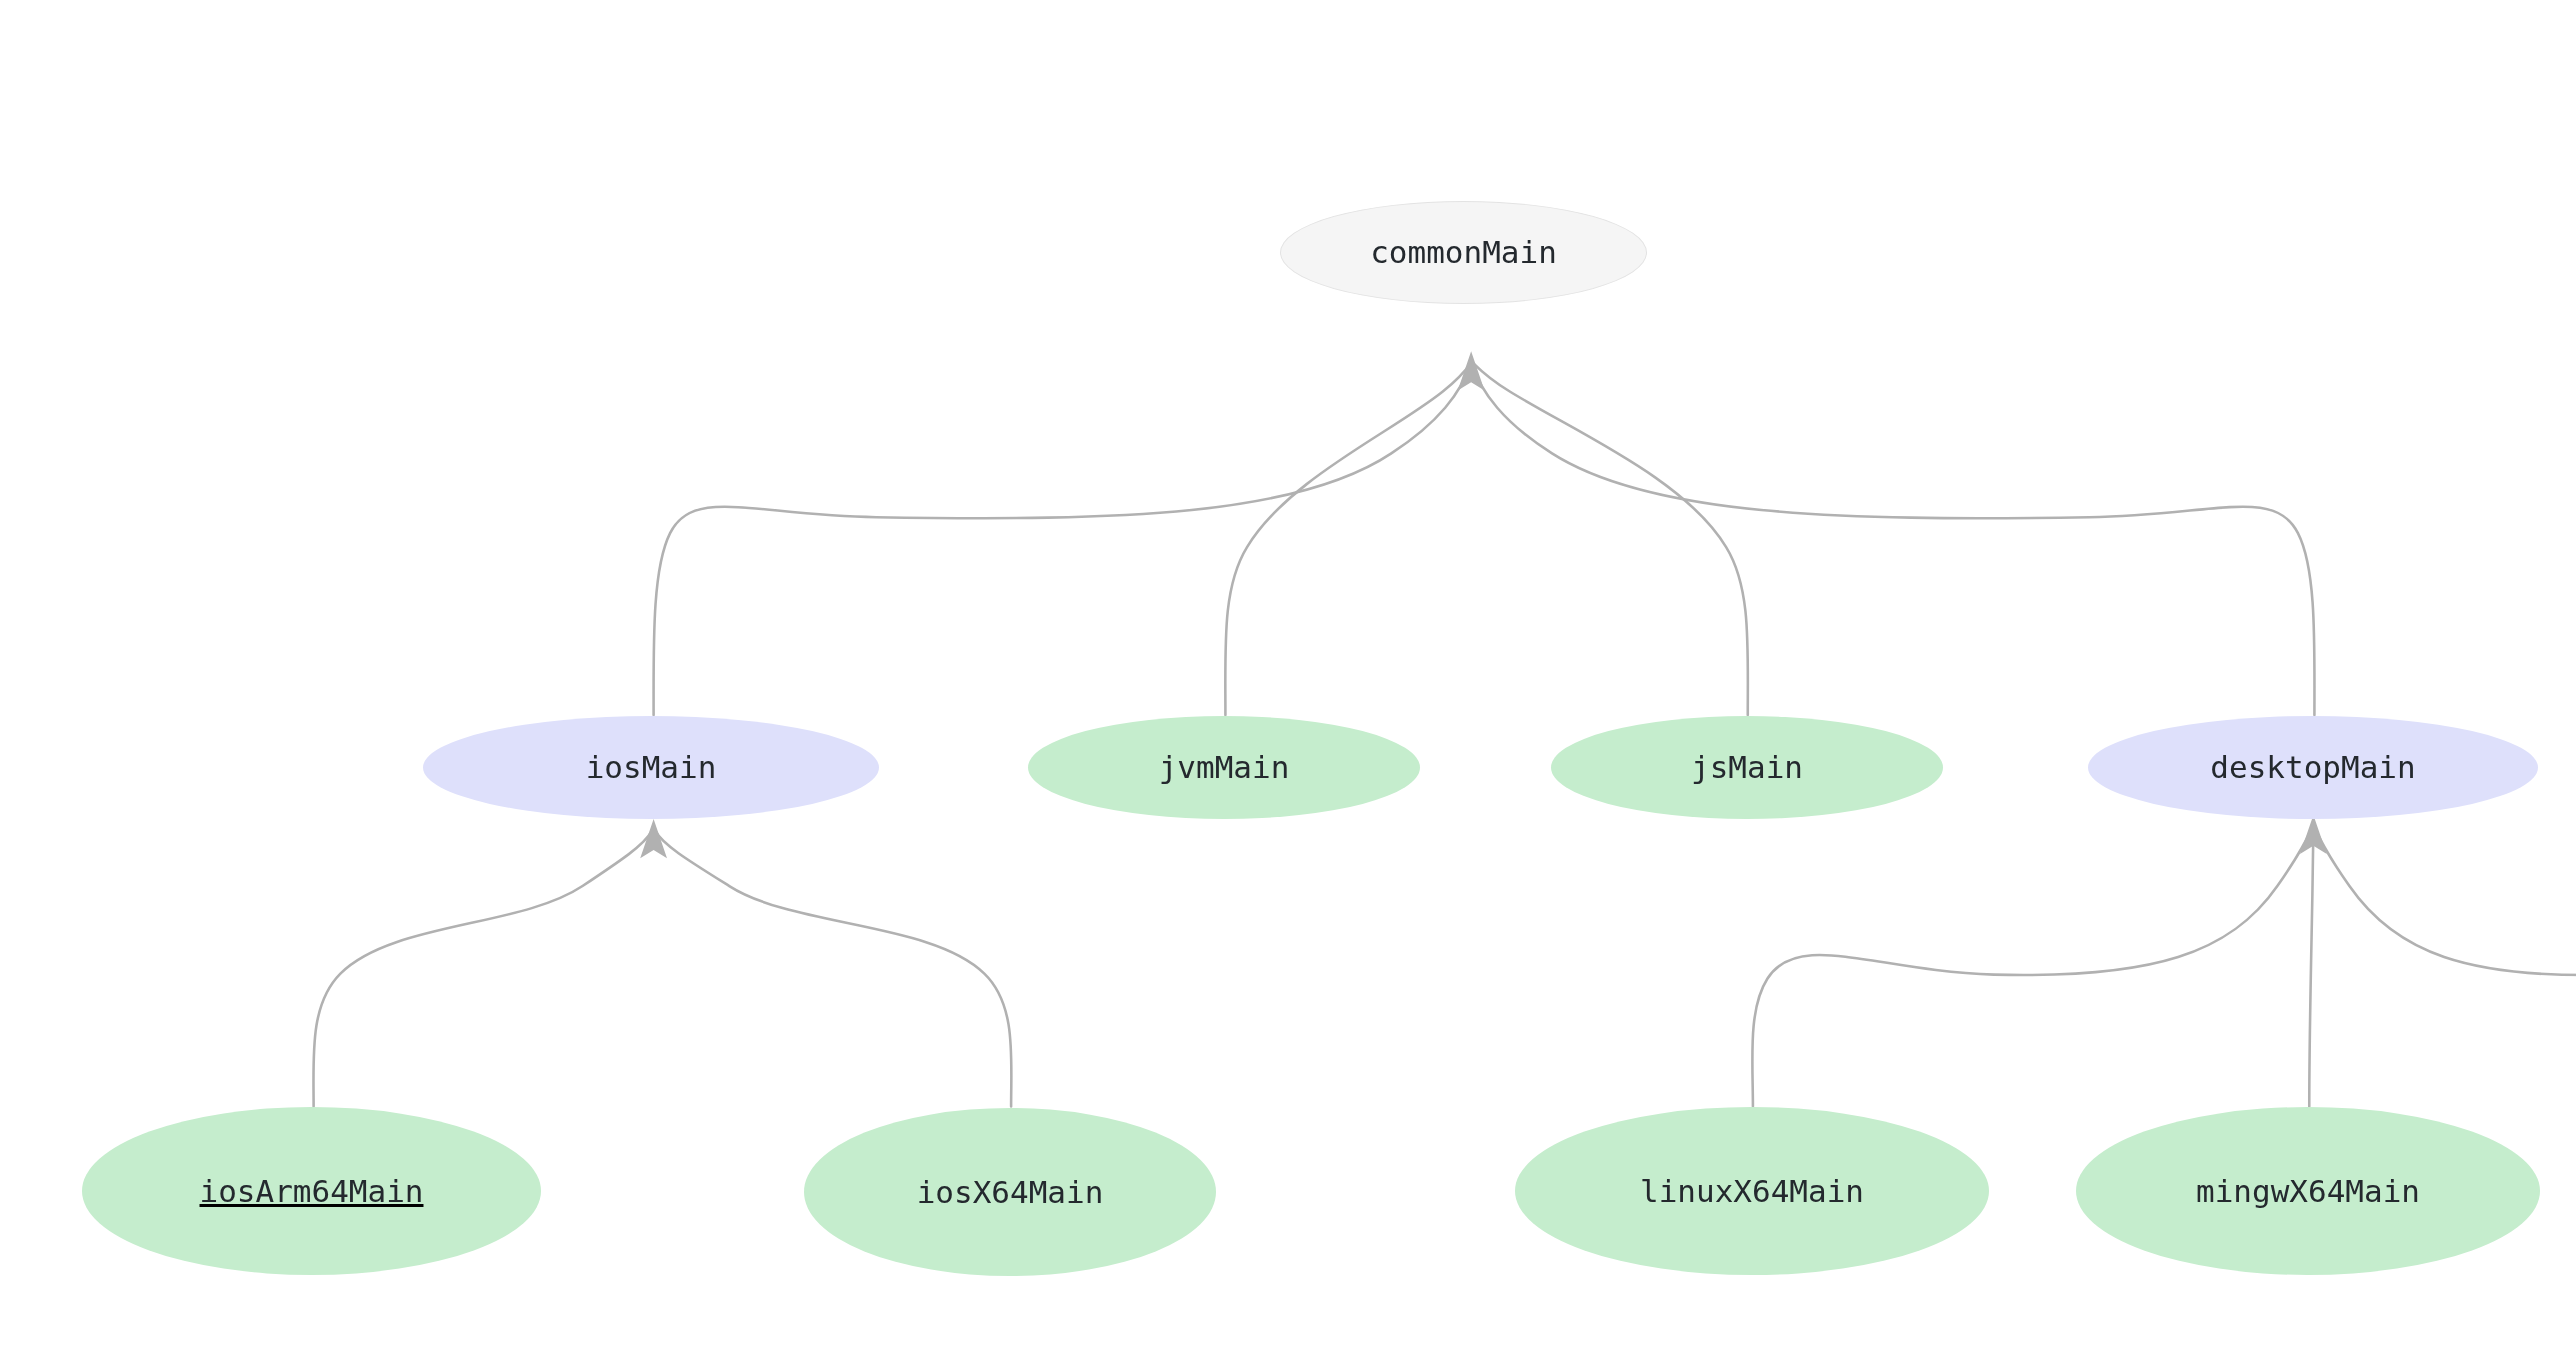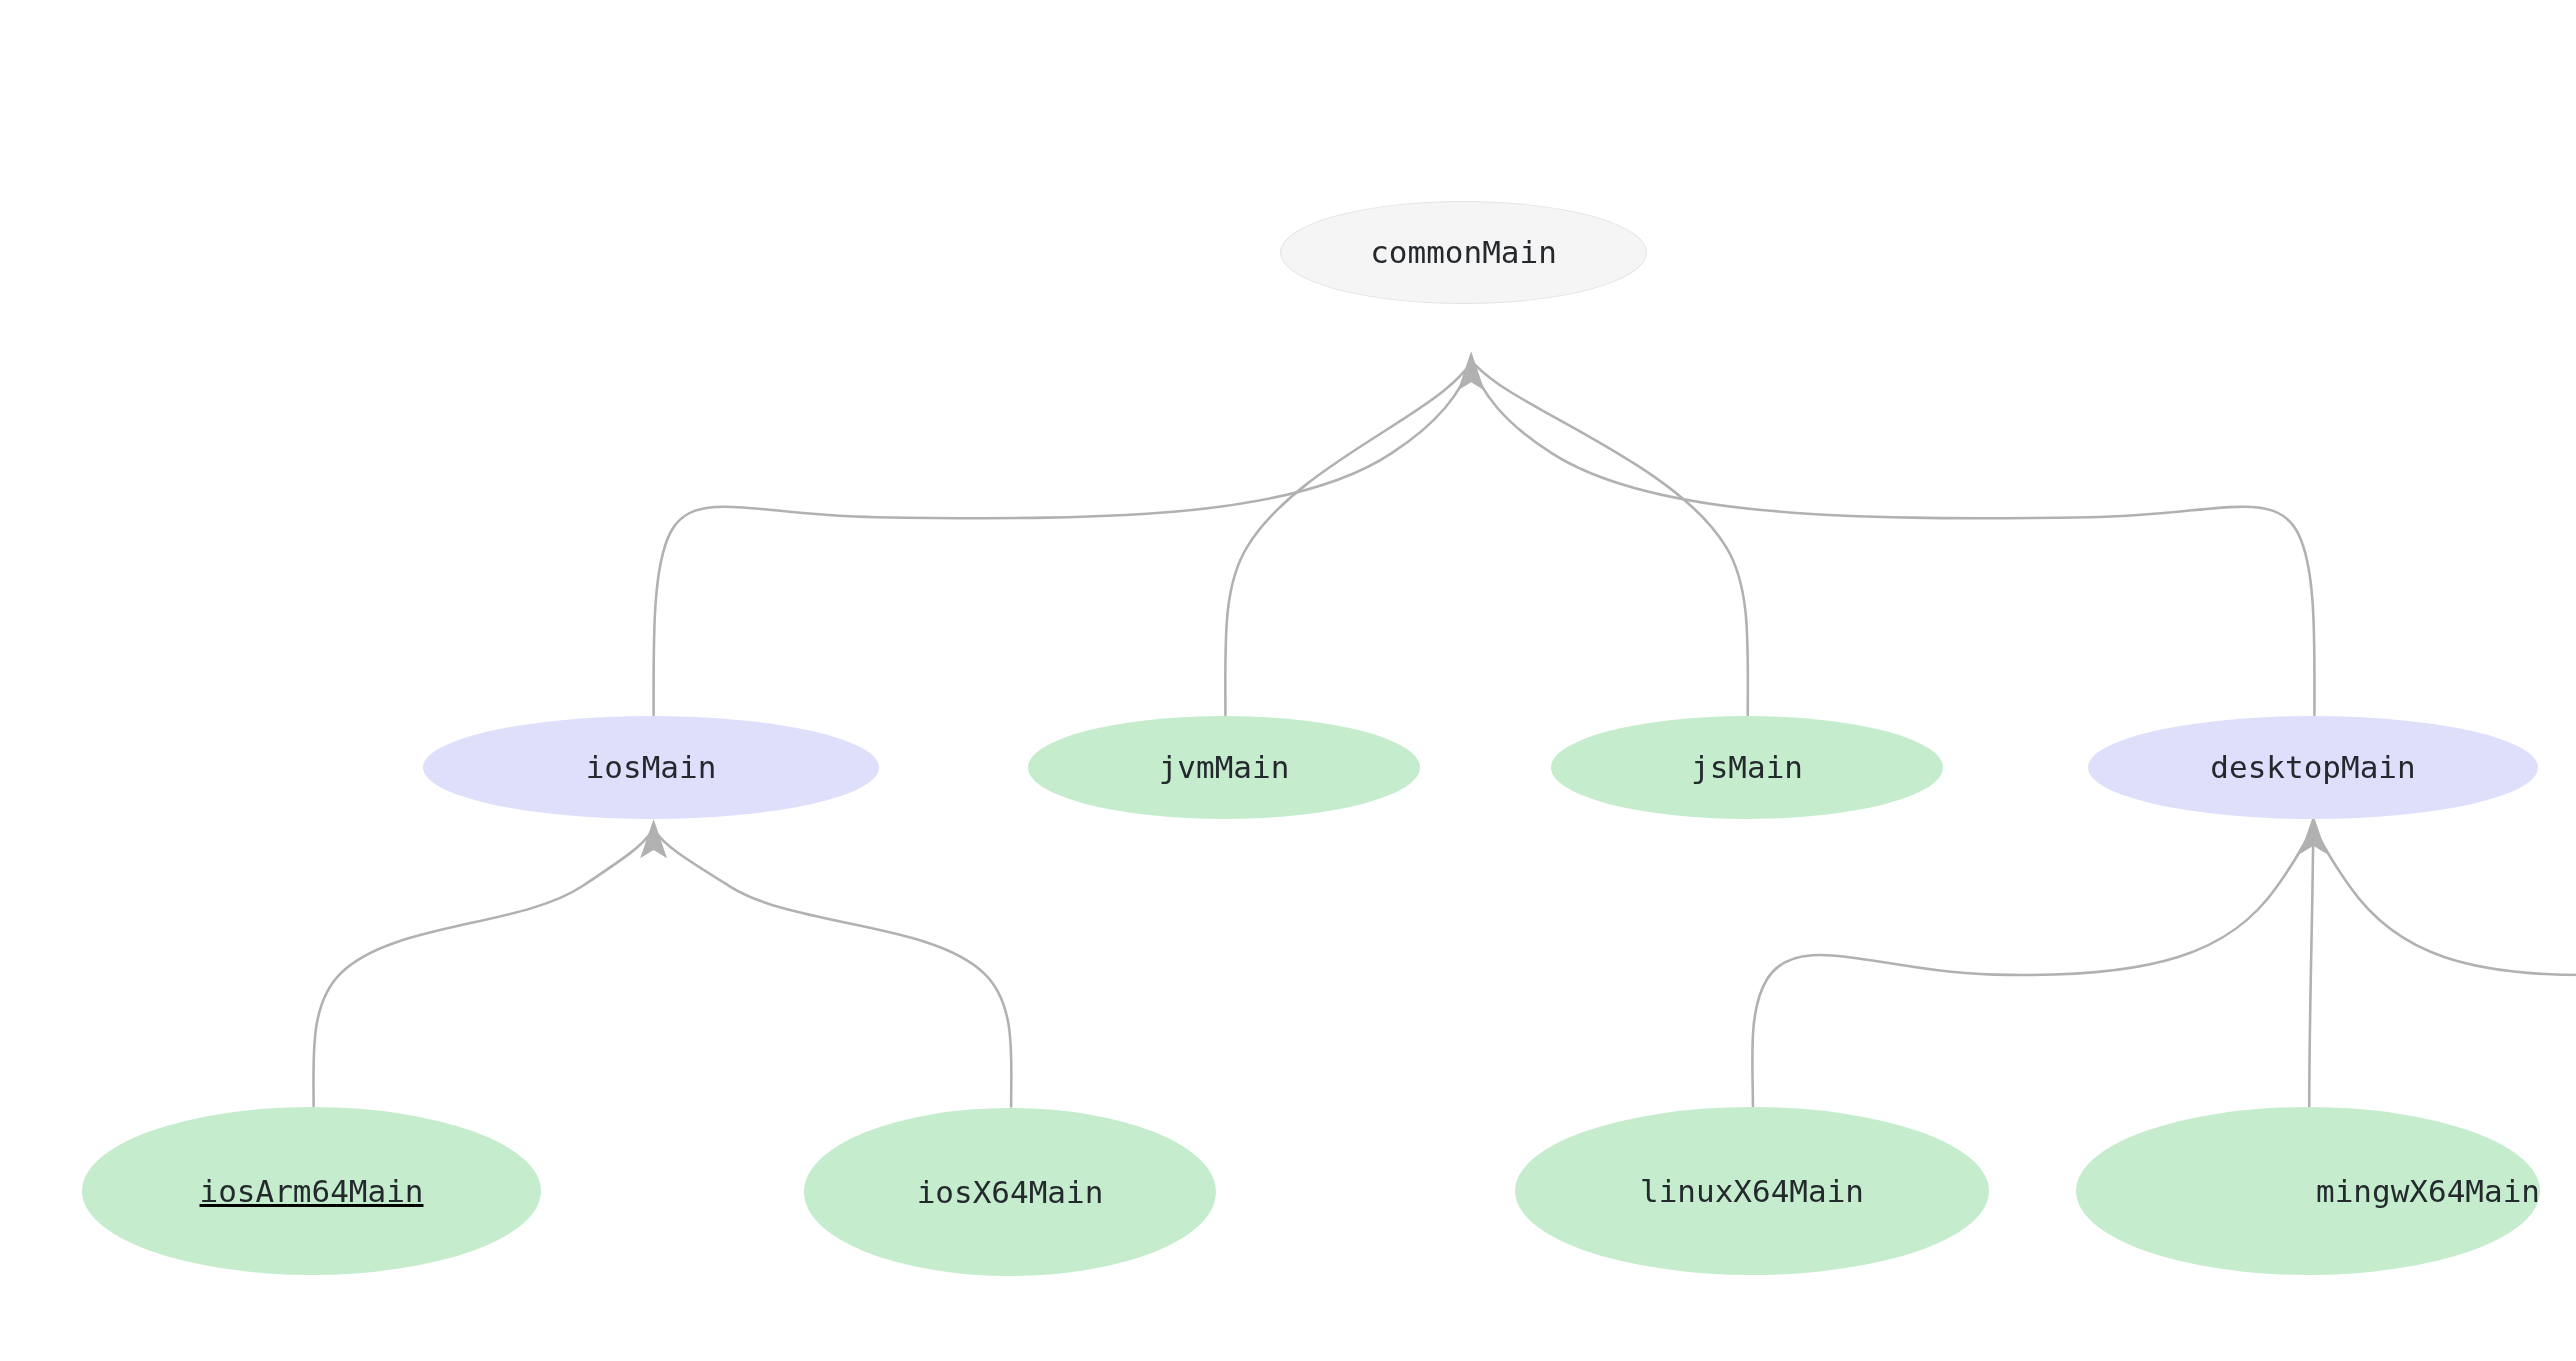--- a/index.html
+++ b/index.html
@@ -163,19 +163,19 @@
     </div>
 
     <div class="node node-target" style="left:804px; top:1108px; width:412px; height:168px;">
       <span class="node-label">iosX64Main</span>
     </div>
 
     <div class="node node-target" style="left:1515px; top:1107px; width:474px; height:168px;">
       <span class="node-label">linuxX64Main</span>
     </div>
 
-    <div class="node node-target" style="left:2076px; top:1107px; width:464px; height:168px;justify-content:flex-end;">
+    <div class="node node-target" style="left:2076px; top:1107px; width:464px; height:168px;">
       <span class="node-label">mingwX64Main</span>
     </div>
 
   </div>
 </div>
 
 
 </body></html>

